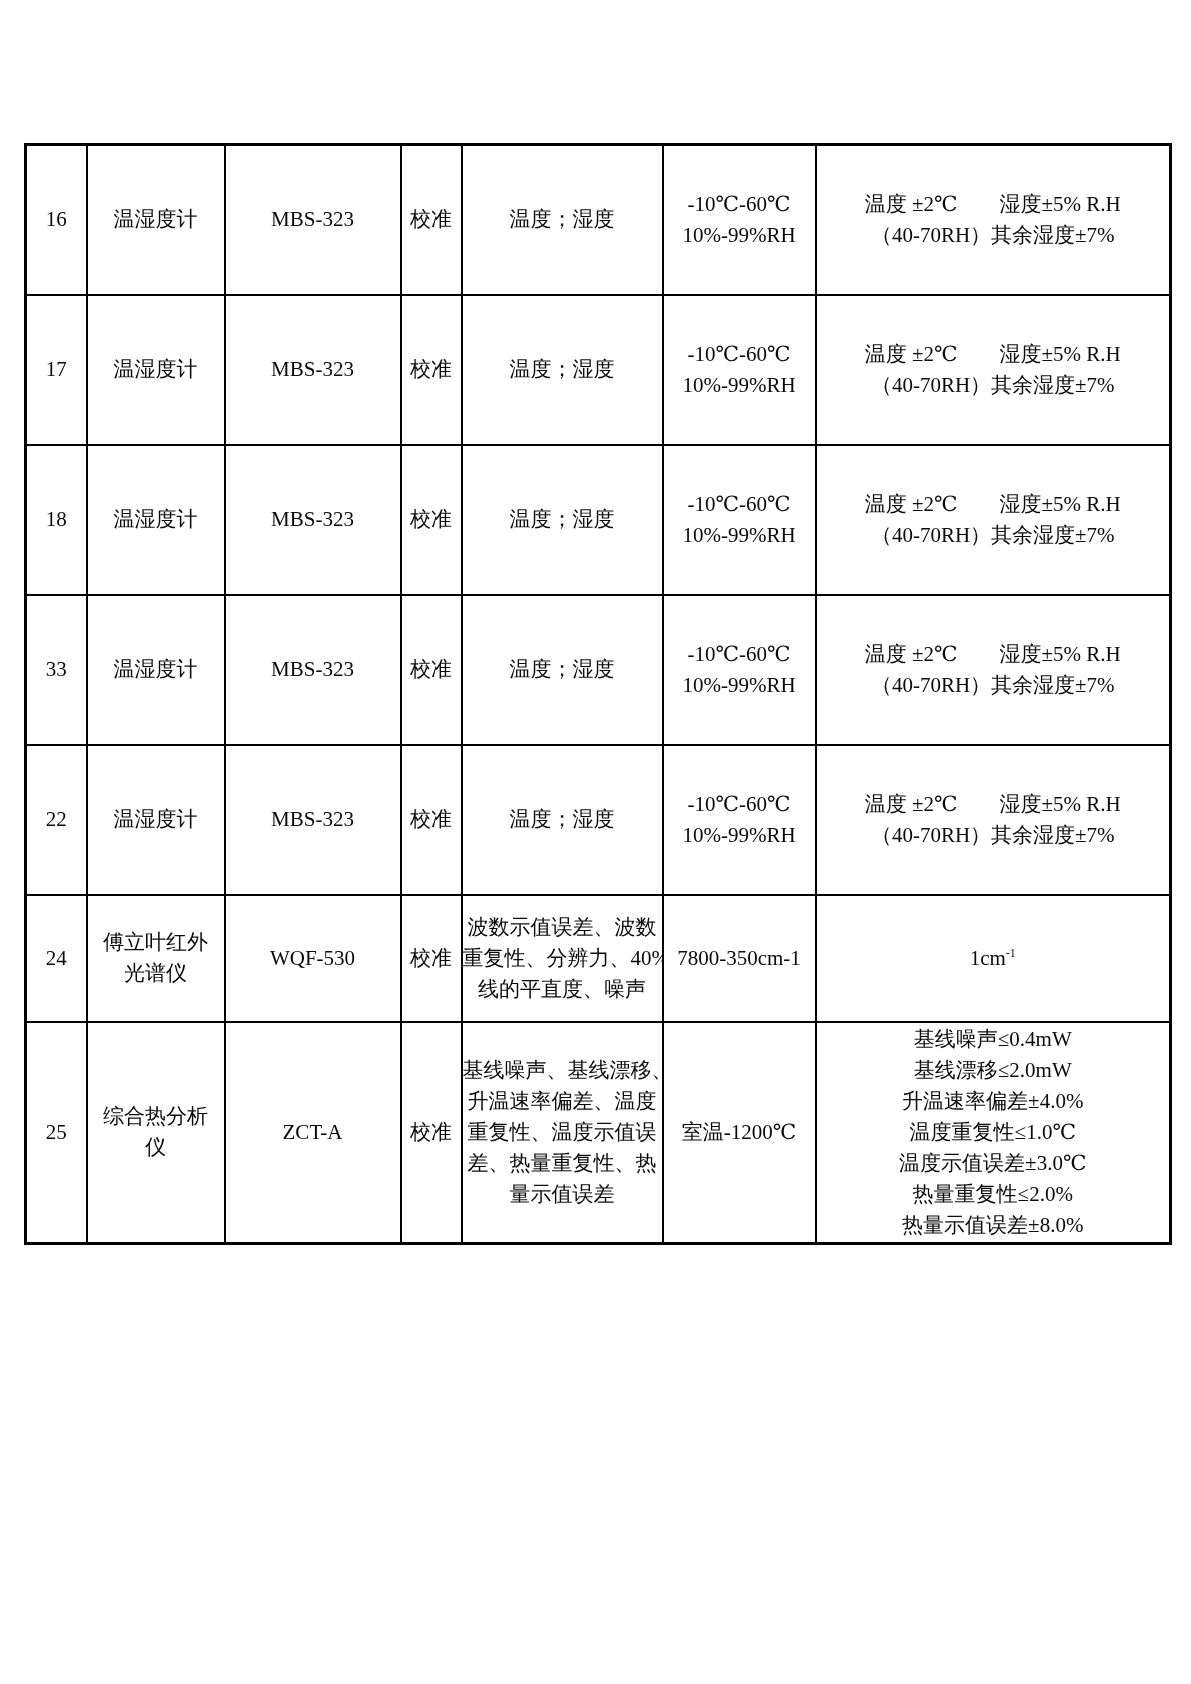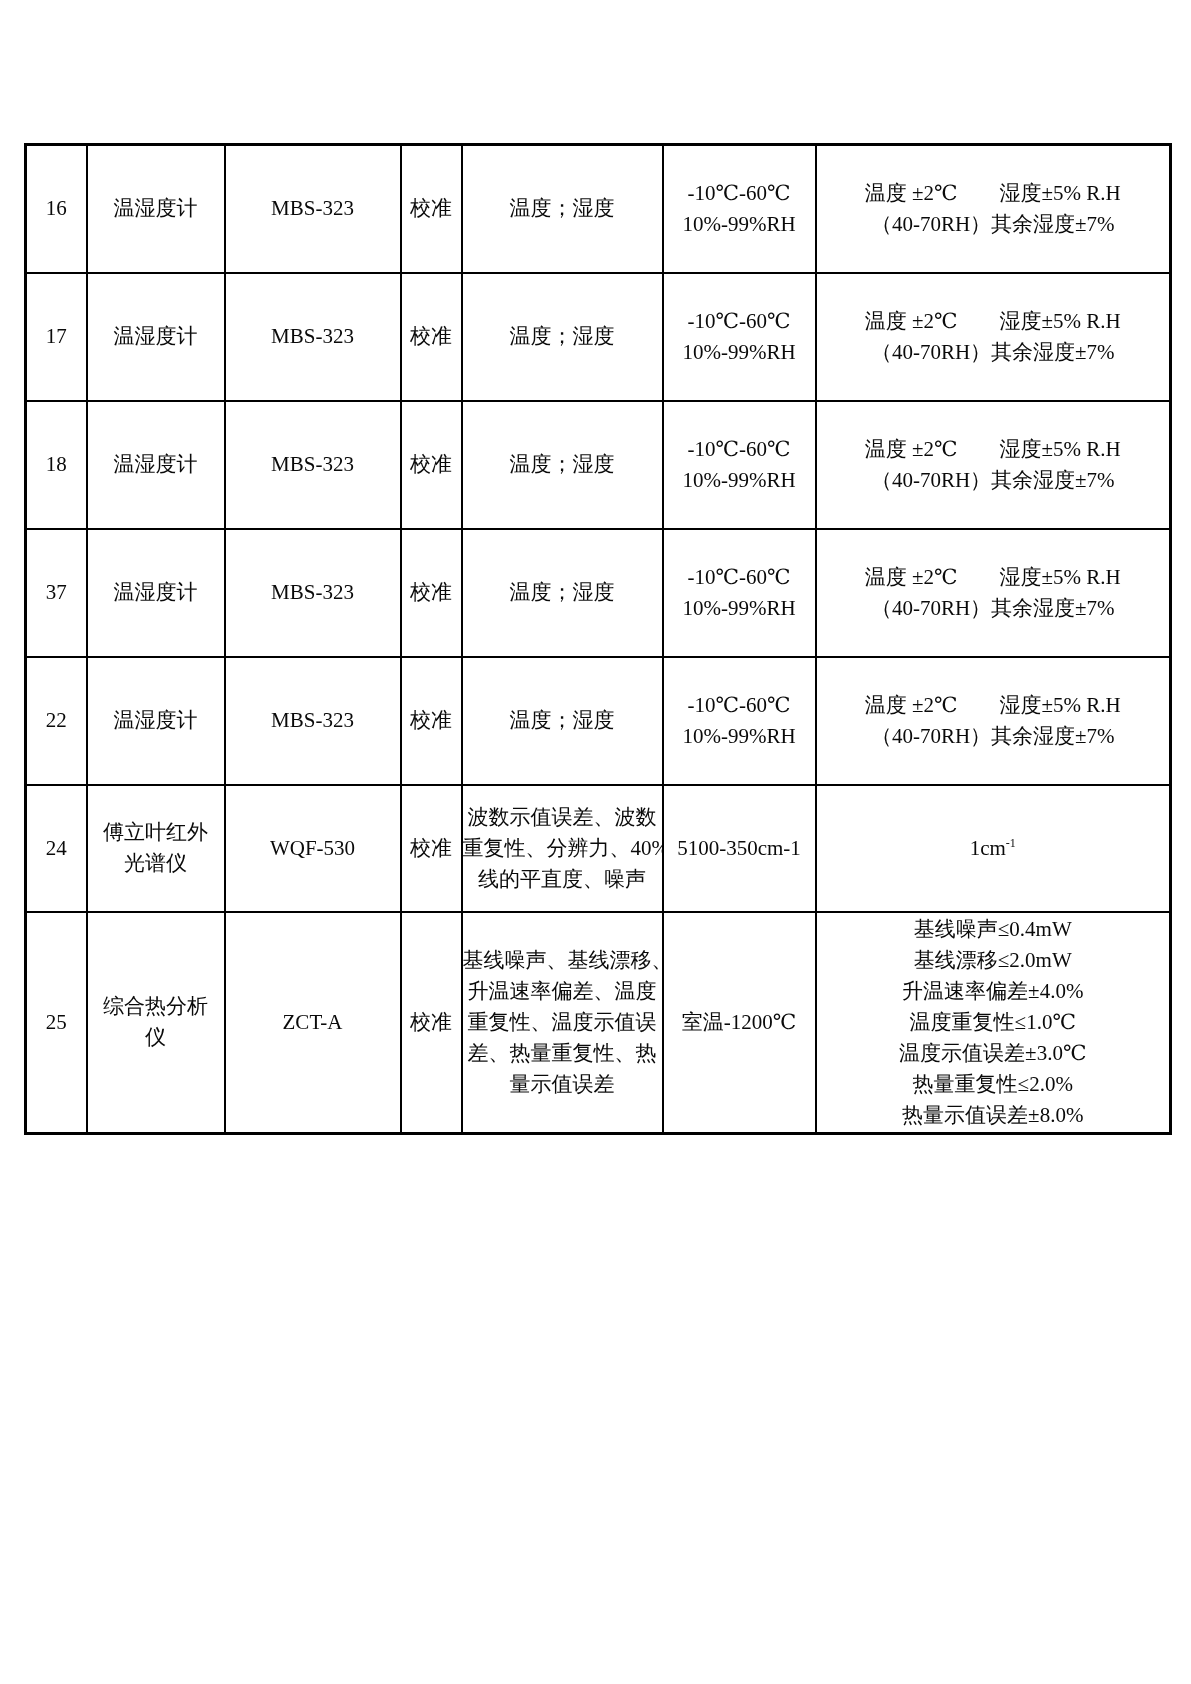--- a/index.html
+++ b/index.html
@@ -32,21 +32,21 @@
     border: 2px solid #000000;
     text-align: center;
     vertical-align: middle;
     font-size: 21px;
     line-height: 31px;
     white-space: pre;
     overflow: hidden;
     padding: 0;
     color: #0a0a0a;
   }
-  tr.row-std  { height: 128px; }
+  tr.row-std  { height: 150px; }
   tr.row-mid  { height: 127px; }
   tr.row-tall { height: 222px; }
   td sup {
     font-size: 12px;
     line-height: 0;
     vertical-align: super;
   }
 </style>
 </head>
 <body>
@@ -90,21 +90,21 @@
           <td>温湿度计</td>
           <td>MBS-323</td>
           <td>校准</td>
           <td>温度；湿度</td>
           <td>-10℃-60℃
 10%-99%RH</td>
           <td>温度 ±2℃　　湿度±5% R.H
 （40-70RH）其余湿度±7%</td>
         </tr>
         <tr class="row-std">
-          <td>37</td>
+          <td>33</td>
           <td>温湿度计</td>
           <td>MBS-323</td>
           <td>校准</td>
           <td>温度；湿度</td>
           <td>-10℃-60℃
 10%-99%RH</td>
           <td>温度 ±2℃　　湿度±5% R.H
 （40-70RH）其余湿度±7%</td>
         </tr>
         <tr class="row-std">
@@ -120,21 +120,21 @@
         </tr>
         <tr class="row-mid">
           <td>24</td>
           <td>傅立叶红外
 光谱仪</td>
           <td>WQF-530</td>
           <td>校准</td>
           <td>波数示值误差、波数
 重复性、分辨力、40%
 线的平直度、噪声</td>
-          <td>5100-350cm-1</td>
+          <td>7800-350cm-1</td>
           <td><span>1cm</span><sup>-1</sup></td>
         </tr>
         <tr class="row-tall">
           <td>25</td>
           <td>综合热分析
 仪</td>
           <td>ZCT-A</td>
           <td>校准</td>
           <td>基线噪声、基线漂移、
 升温速率偏差、温度

